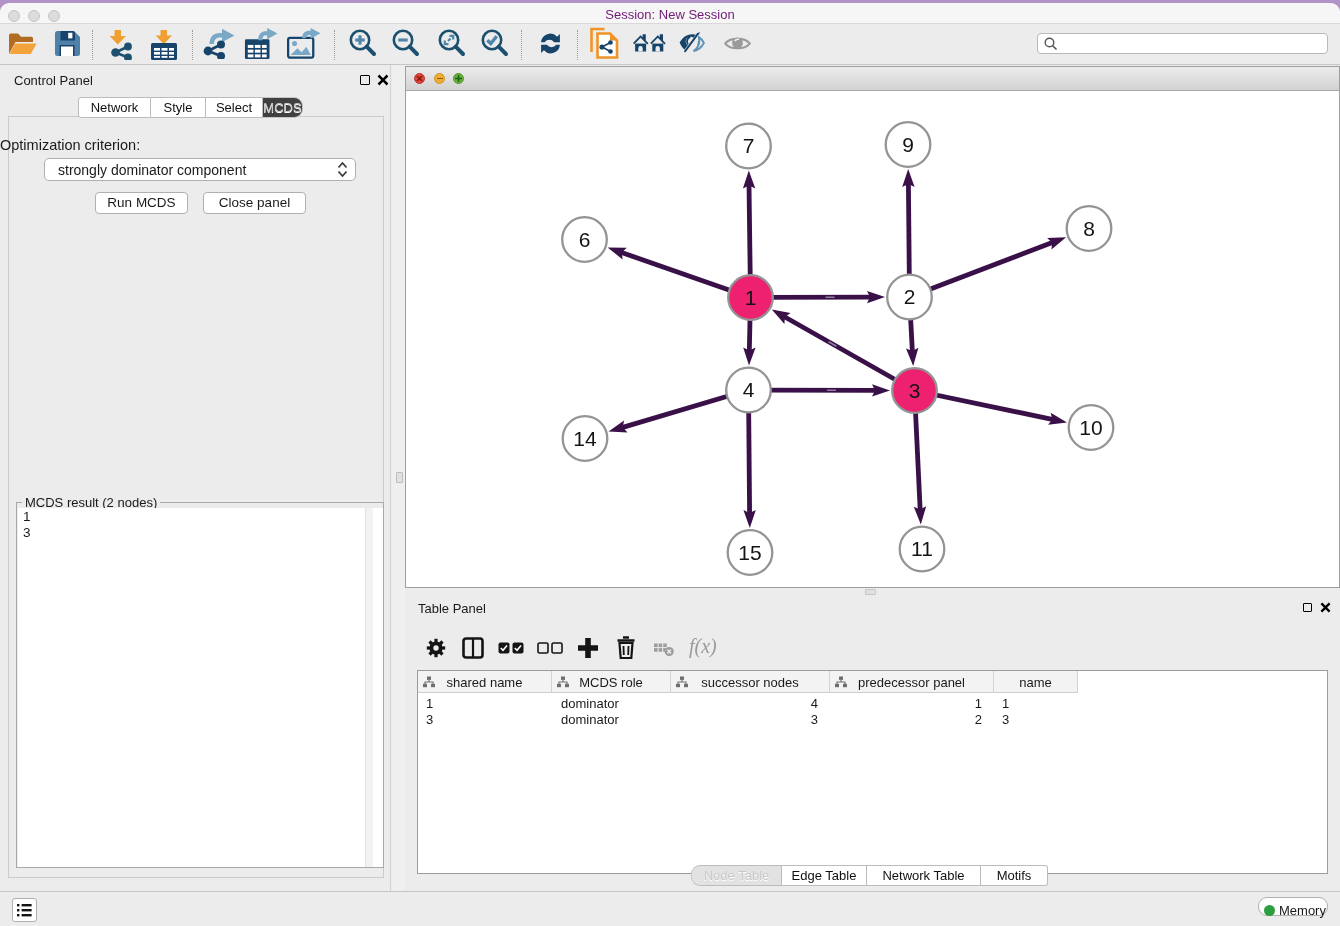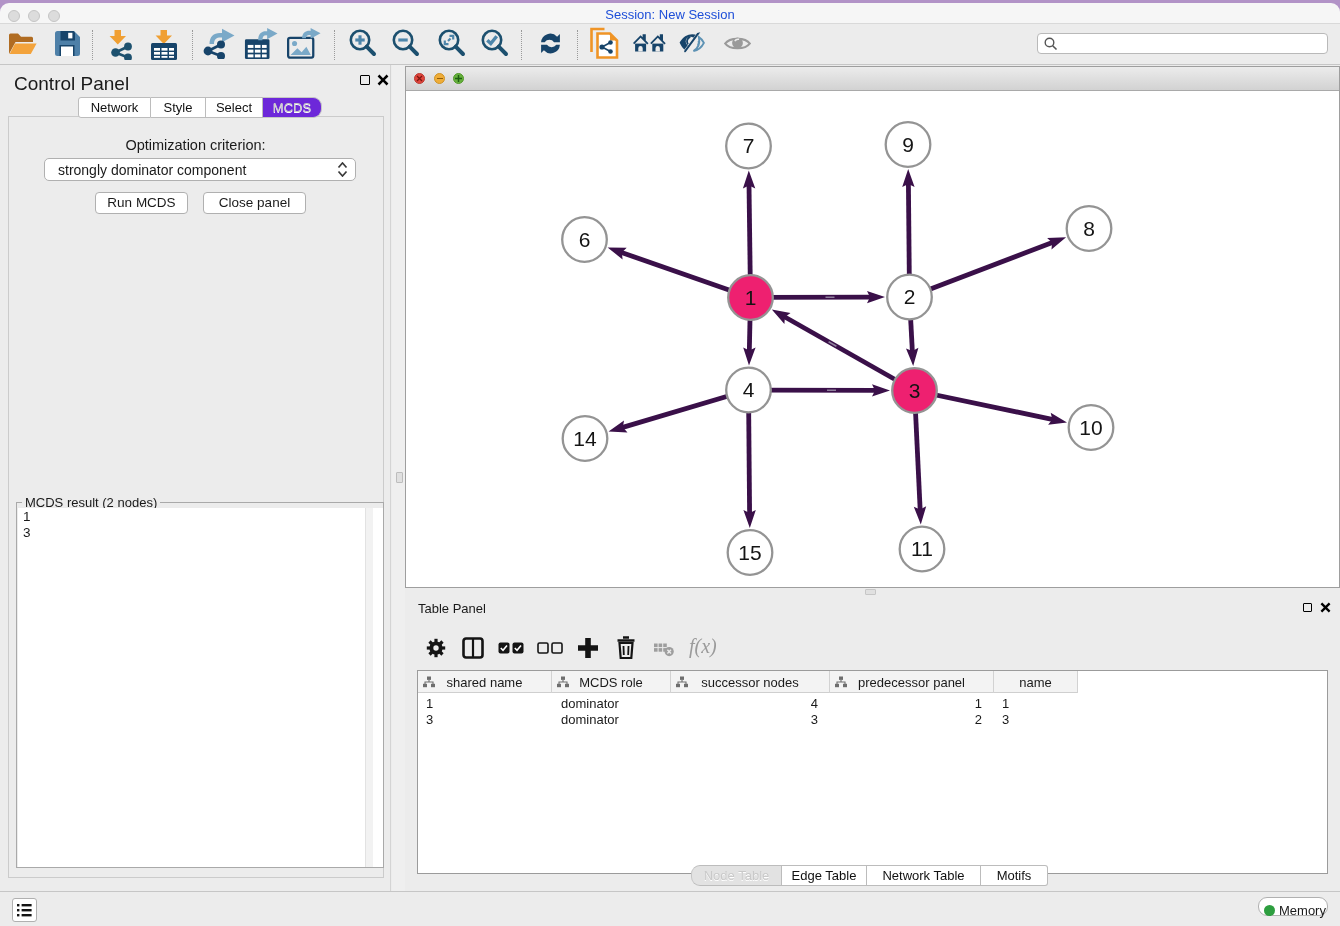--- a/index.html
+++ b/index.html
@@ -11,21 +11,21 @@
 .hcell{position:absolute;top:0;height:22px;border-right:1px solid #d2d2d2;display:flex;align-items:center;justify-content:center;font-size:13px;color:#1a1a1a}
 .hico{position:absolute;left:5px;top:5px}
 .btab{position:absolute;top:0;height:21px;background:#fff;border:1px solid #bcbcbc;border-left:none;text-align:center;line-height:19px;font-size:13px;color:#111}
 </style></head>
 <body>
 
 <div class="abs" style="left:0;top:3px;width:1340px;height:21px;background:#f6f6f6;border-radius:9px 9px 0 0;border-bottom:1px solid #d9d9d9">
   <div class="abs" style="left:8px;top:7px;width:12px;height:12px;border-radius:50%;background:#dcdcdc;border:1px solid #c5c5c5"></div>
   <div class="abs" style="left:28px;top:7px;width:12px;height:12px;border-radius:50%;background:#dcdcdc;border:1px solid #c5c5c5"></div>
   <div class="abs" style="left:48px;top:7px;width:12px;height:12px;border-radius:50%;background:#dcdcdc;border:1px solid #c5c5c5"></div>
-  <div class="abs" style="left:0;top:4px;width:1340px;text-align:center;font-size:13px;color:#1d4ed8">Session: New Session</div>
+  <div class="abs" style="left:0;top:4px;width:1340px;text-align:center;font-size:13px;color:#701a75">Session: New Session</div>
 </div>
 
 <div class="abs" style="left:0;top:24px;width:1340px;height:41px;background:#ececec;border-bottom:1px solid #c6c6c6"></div>
 <div class="sep" style="left:92px"></div>
 <div class="sep" style="left:192px"></div>
 <div class="sep" style="left:334px"></div>
 <div class="sep" style="left:521px"></div>
 <div class="sep" style="left:577px"></div>
 
 <div class="tbtn" style="left:6px">
@@ -216,35 +216,35 @@
 <div class="abs" style="left:1037px;top:33px;width:291px;height:21px;background:#fff;border:1px solid #b9b9b9;border-radius:4px">
 <svg width="14" height="14" viewBox="0 0 14 14" style="position:absolute;left:6px;top:3px">
 <circle cx="5.5" cy="5.5" r="4.3" fill="none" stroke="#555" stroke-width="1.4"></circle>
 <line x1="8.7" y1="8.7" x2="12.5" y2="12.5" stroke="#555" stroke-width="1.6"></line>
 </svg>
   </div>
 
 <div class="abs" style="left:0;top:65px;width:1340px;height:826px;background:#ececec"></div>
 
 <div class="abs" style="left:0;top:65px;width:391px;height:826px;background:#ececec;border-right:1px solid #d4d4d4">
-  <div class="abs" style="left:14px;top:8px;font-size:19px;color:#1a1a1a">Control Panel</div>
+  <div class="abs" style="left:14px;top:8px;font-size:13px;color:#1a1a1a">Control Panel</div>
   <div class="abs" style="left:360px;top:10px;width:10px;height:10px;border:1.6px solid #000;border-radius:1px"></div>
   <svg width="12" height="12" viewBox="0 0 12 12" style="position:absolute;left:377px;top:9px">
     <path d="M2.4 0.6 L6 4.2 L9.6 0.6 L11.4 2.4 L7.8 6 L11.4 9.6 L9.6 11.4 L6 7.8 L2.4 11.4 L0.6 9.6 L4.2 6 L0.6 2.4z" fill="#000"></path>
   </svg>
 
   <div class="abs" style="left:8px;top:51px;width:376px;height:762px;border:1px solid #cbcbcb;background:#ececec"></div>
 
   <div class="abs" style="left:78px;top:32px;height:21px">
     <div class="tab" style="left:0;width:73px;border-left:1px solid #bcbcbc;border-radius:3px 0 0 3px">Network</div>
     <div class="tab" style="left:73px;width:55px">Style</div>
     <div class="tab" style="left:128px;width:57px">Select</div>
-    <div class="tab" style="left:185px;width:59px;background:#6d28d9;color:#c9c9c9;border-color:#c6c6c6;border-radius:0 9px 9px 0;text-shadow:0 1px 0 #fff">MCDS</div>
-  </div>
-  <div class="abs" style="left:0;top:72px;width:391px;text-align:center;font-size:14.5px;color:#1a1a1a">Optimization criterion:</div>
+    <div class="tab" style="left:185px;width:40px;background:#404040;color:#c9c9c9;border-color:#c6c6c6;border-radius:0 9px 9px 0;text-shadow:0 1px 0 #fff">MCDS</div>
+  </div>
+  <div class="abs" style="left:0;top:72px;width:391px;font-size:14.5px;color:#1a1a1a">Optimization criterion:</div>
 
   <div class="abs" style="left:44px;top:93px;width:312px;height:23px;background:#fff;border:1px solid #b0b0b0;border-radius:5px">
     <div class="abs" style="left:13px;top:3px;font-size:14px">strongly dominator component</div>
     <svg width="11" height="15" viewBox="0 0 11 15" style="position:absolute;right:7px;top:3px">
       <path d="M1.5 5.5 L5.5 1 L9.5 5.5 M1.5 9.5 L5.5 14 L9.5 9.5" fill="none" stroke="#3a3a3a" stroke-width="1.7"></path>
     </svg>
   </div>
 
   <div class="abs" style="left:95px;top:127px;width:93px;height:22px;background:#fff;border:1px solid #b0b0b0;border-radius:4px;text-align:center;line-height:20px;font-size:13.5px">Run MCDS</div>
   <div class="abs" style="left:203px;top:127px;width:103px;height:22px;background:#fff;border:1px solid #b0b0b0;border-radius:4px;text-align:center;line-height:20px;font-size:13.5px">Close panel</div>

